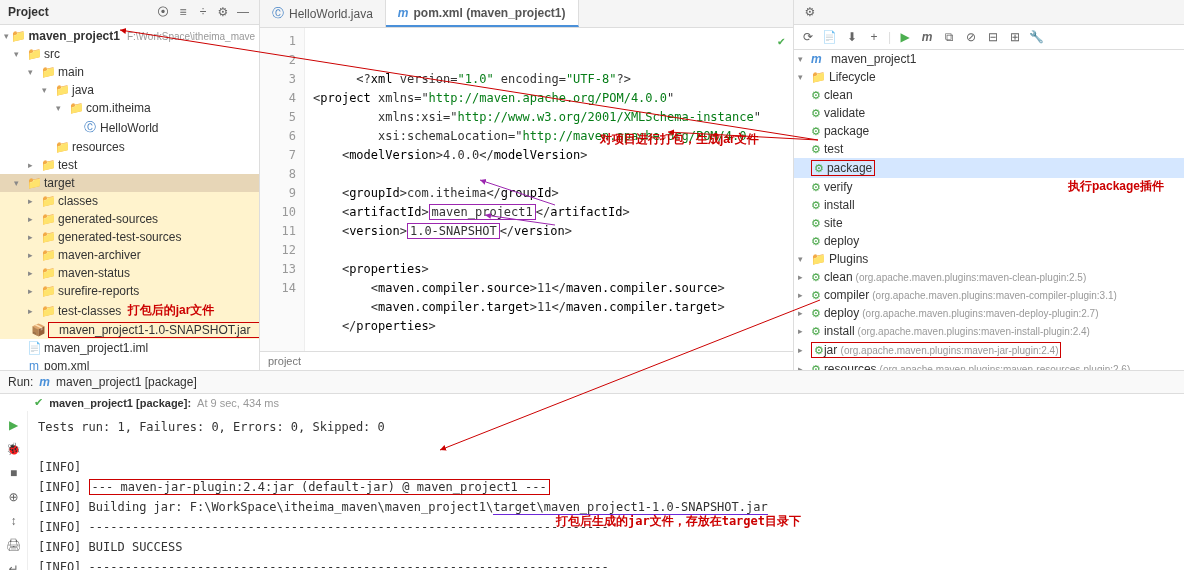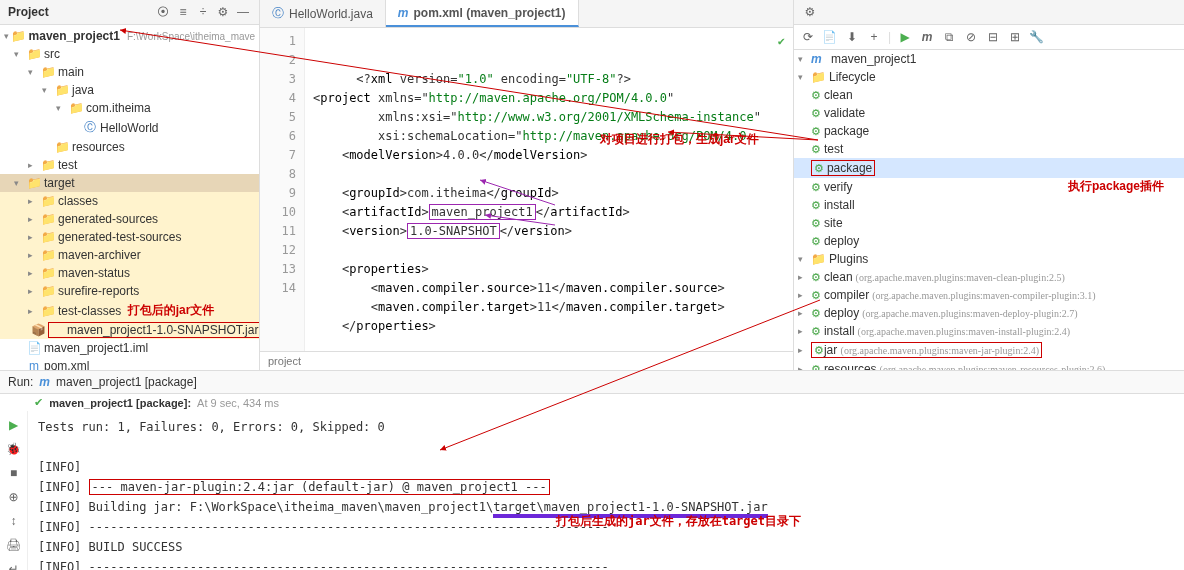--- a/index.html
+++ b/index.html
@@ -45,21 +45,21 @@
 .checkmark { color: #4caf50; position: absolute; right: 8px; top: 4px; }
 
 
 .maven-panel { grid-column: 3; grid-row: 1; display: flex; flex-direction: column; }
 .maven-toolbar { display: flex; gap: 6px; padding: 4px 6px; border-bottom: 1px solid #ddd; align-items: center; }
 .maven-tree { flex: 1; overflow-y: auto; font-size: 12px; }
 .maven-item { display: flex; align-items: center; padding: 2px 4px; gap: 3px; white-space: nowrap; }
 .maven-item.selected { background: #d5e7ff; }
 .gear-icon { color: #46a546; font-size: 11px; }
 .lifecycle-icon { color: #888; }
-.plugin-hint { color: #999; font-size: 10px; font-family: Liberation Serif, serif; }
+.plugin-hint { color: #999; font-size: 10px; }
 .red-box { border: 1px solid #cc0000; padding: 0 2px; }
 
 
 .run-panel { grid-column: 1 / 4; grid-row: 2; border-top: 1px solid #ddd; display: flex; flex-direction: column; }
 .run-header { display: flex; align-items: center; padding: 4px 8px; border-bottom: 1px solid #ddd; background: #f9f9f9; gap: 6px; }
 .run-body { flex: 1; display: flex; }
 .run-sidebar { width: 28px; border-right: 1px solid #eee; display: flex; flex-direction: column; align-items: center; gap: 8px; padding: 6px 0; }
 .run-output { flex: 1; padding: 6px 10px; font-family: Consolas, monospace; font-size: 12px; line-height: 20px; white-space: pre; color: #333; position: relative; }
 .run-status { display: flex; align-items: center; gap: 6px; padding: 2px 6px; font-size: 11px; }
 .green-check { color: #4caf50; }
@@ -162,21 +162,21 @@
           </div>
           <div class="tree-item indent-2 highlight">
             <span class="chevron">▸</span>
             <span class="tree-icon" style="color:#d49b3e">📁</span>
             <span>test-classes</span>
             <span class="red-text">&nbsp;打包后的jar文件</span>
           </div>
           <div class="tree-item indent-2 highlight">
             <span class="chevron"></span>
             <span class="tree-icon" style="color:#888">📦</span>
-            <span><span style="border:1px solid #cc0000;padding:0 18px">maven_project1-1.0-SNAPSHOT.jar</span></span>
+            <span><span style="border:1px solid #cc0000;padding:0 10px">maven_project1-1.0-SNAPSHOT.jar</span></span>
           </div>
           <div class="tree-item indent-1">
             <span class="chevron"></span>
             <span class="tree-icon" style="color:#888">📄</span>
             <span>maven_project1.iml</span>
           </div>
           <div class="tree-item indent-1">
             <span class="chevron"></span>
             <span class="tree-icon" style="color:#4a90d9">m</span>
             <span>pom.xml</span>
@@ -366,21 +366,21 @@
         <span class="icon-btn">⊕</span>
         <span class="icon-btn">↕</span>
         <span class="icon-btn">🖨</span>
         <span class="icon-btn">↵</span>
 
       </div>
       <div class="run-output" id="run-output">Tests run: 1, Failures: 0, Errors: 0, Skipped: 0
 
 [INFO]
 [INFO] <span style="border:1px solid #cc0000;padding:0 2px">--- maven-jar-plugin:2.4:jar (default-jar) @ maven_project1 ---</span>
-[INFO] Building jar: F:\WorkSpace\itheima_maven\maven_project1\<span style="border-bottom:4px solid #6d28d9">target\maven_project1-1.0-SNAPSHOT.jar</span>
+[INFO] Building jar: F:\WorkSpace\itheima_maven\maven_project1\<span style="border-bottom:1px solid #6d28d9">target\maven_project1-1.0-SNAPSHOT.jar</span>
 [INFO] ------------------------------------------------------------------------
 [INFO] BUILD SUCCESS
 [INFO] ------------------------------------------------------------------------<div class="red-annotation" style="top: 100px; left: 528px; font-size: 12px;">打包后生成的jar文件，存放在target目录下</div></div>
     </div>
   </div>
 </div>
 
 <svg class="overlay" width="1184" height="570">
   <defs>
     <marker id="arrR" markerWidth="8" markerHeight="8" refX="6" refY="3" orient="auto">

